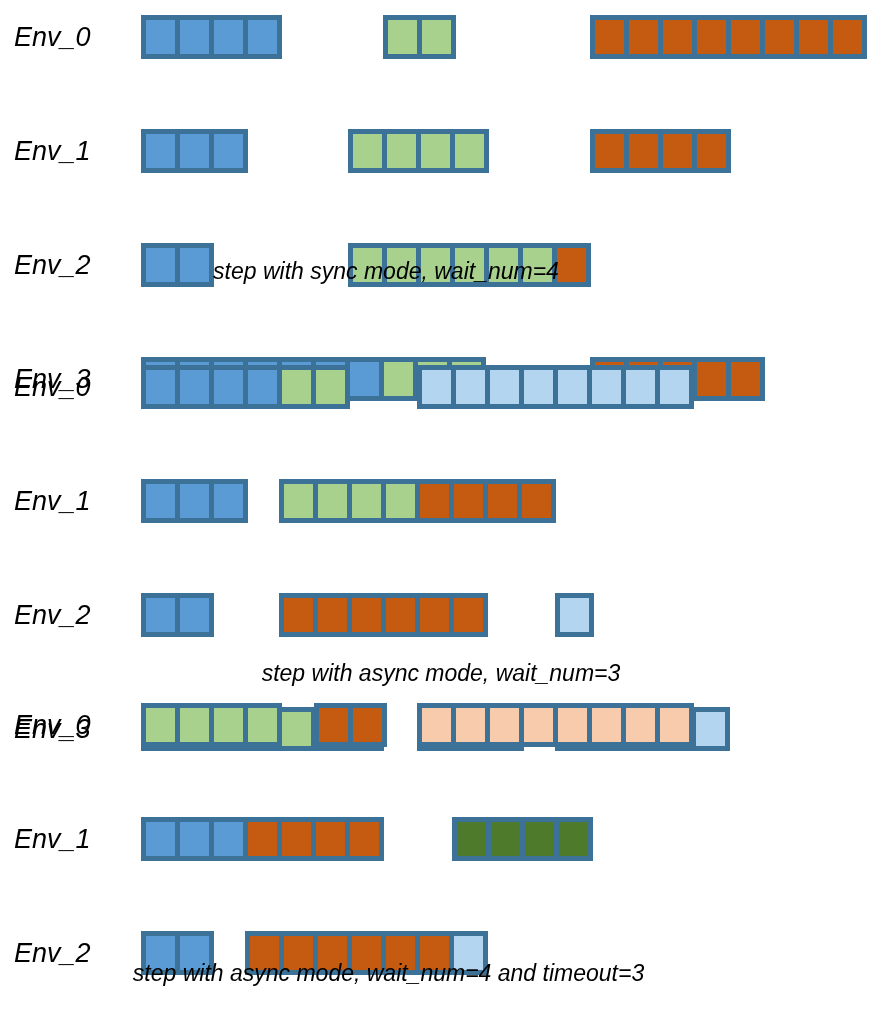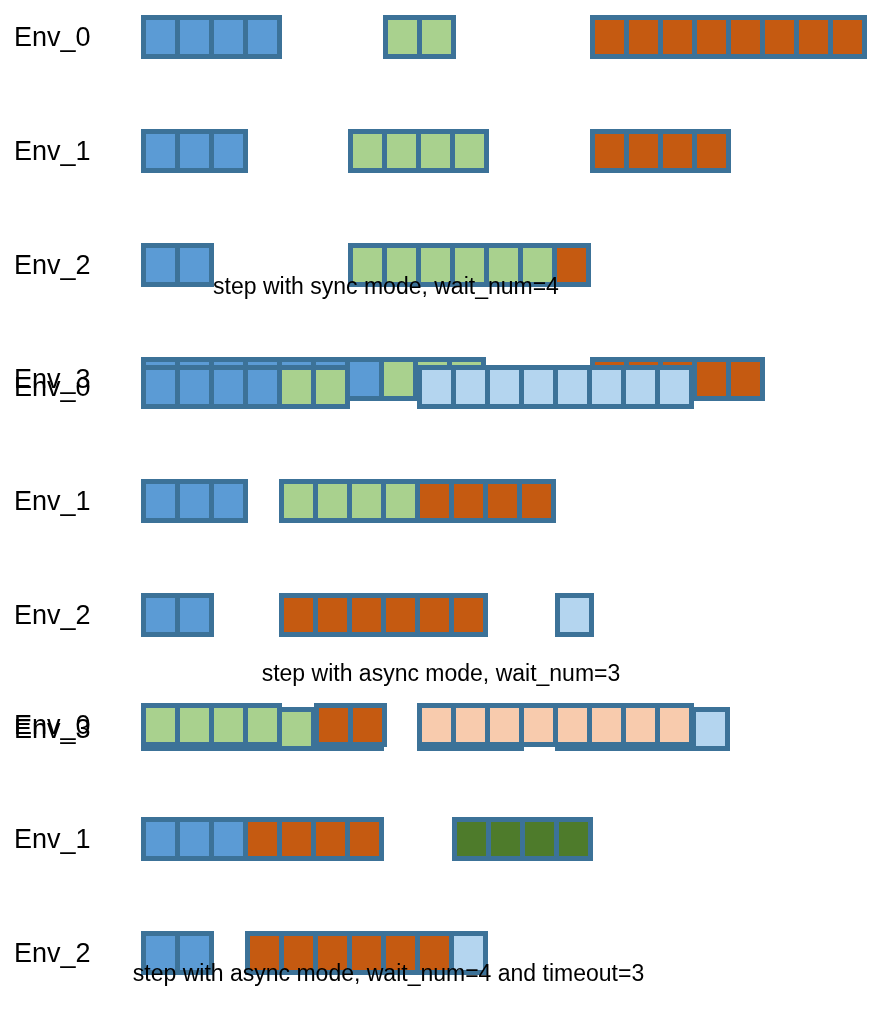--- a/index.html
+++ b/index.html
@@ -3,21 +3,21 @@
 <meta charset="utf-8">
 <style>
   html,body{margin:0;padding:0;}
   body{
     width:882px;height:1020px;
     background:#ffffff;
     font-family:"Liberation Sans", sans-serif;
     color:#000000;
     overflow:hidden;
   }
-  .page{position:relative;width:882px;height:1020px;}
+  .page{position:relative;width:882px;height:1020px;font-style:italic;}
 
   .section{position:relative;width:882px;}
 
   .row{
     position:relative;
     height:57px;
   }
   .row-label{
     position:absolute;
     left:14px;
@@ -147,21 +147,21 @@
           </div>
           <div class="bar" style="left: 590px;">
             <div class="cell c-orange"></div>
             <div class="cell c-orange"></div>
             <div class="cell c-orange"></div>
             <div class="cell c-orange"></div>
             <div class="cell c-orange"></div>
           </div>
         </div>
       </div>
-      <div class="caption" style="position: absolute; left: 0px; width: 772px; top: 275px;">step with sync mode, wait_num=4</div>
+      <div class="caption" style="position: absolute; left: 0px; width: 772px; top: 260px;">step with sync mode, wait_num=4</div>
       <div class="section" style="position: absolute; left: 0px; top: 358px; width: 882px;">
         <div class="row" style="top: 0px;">
           <div class="row-label">Env_0</div>
           <div class="bar" style="left: 141px;">
             <div class="cell c-blue"></div>
             <div class="cell c-blue"></div>
             <div class="cell c-blue"></div>
             <div class="cell c-blue"></div>
             <div class="cell c-green"></div>
             <div class="cell c-green"></div>

